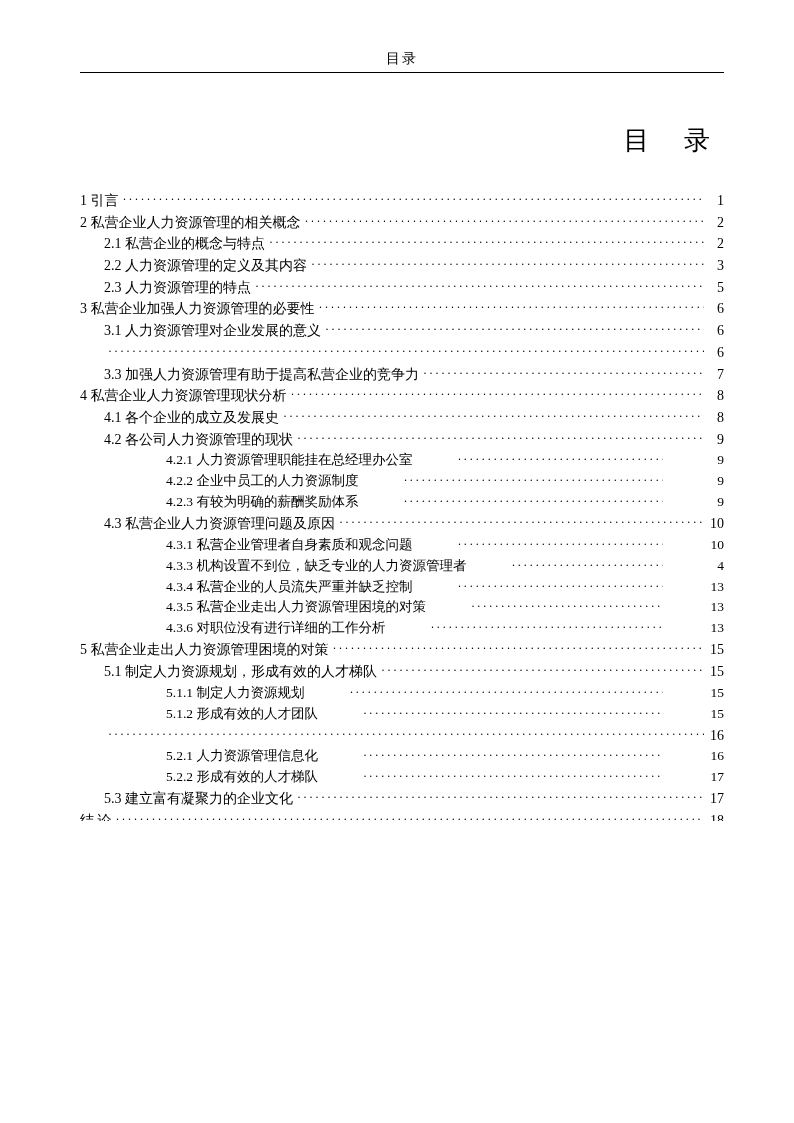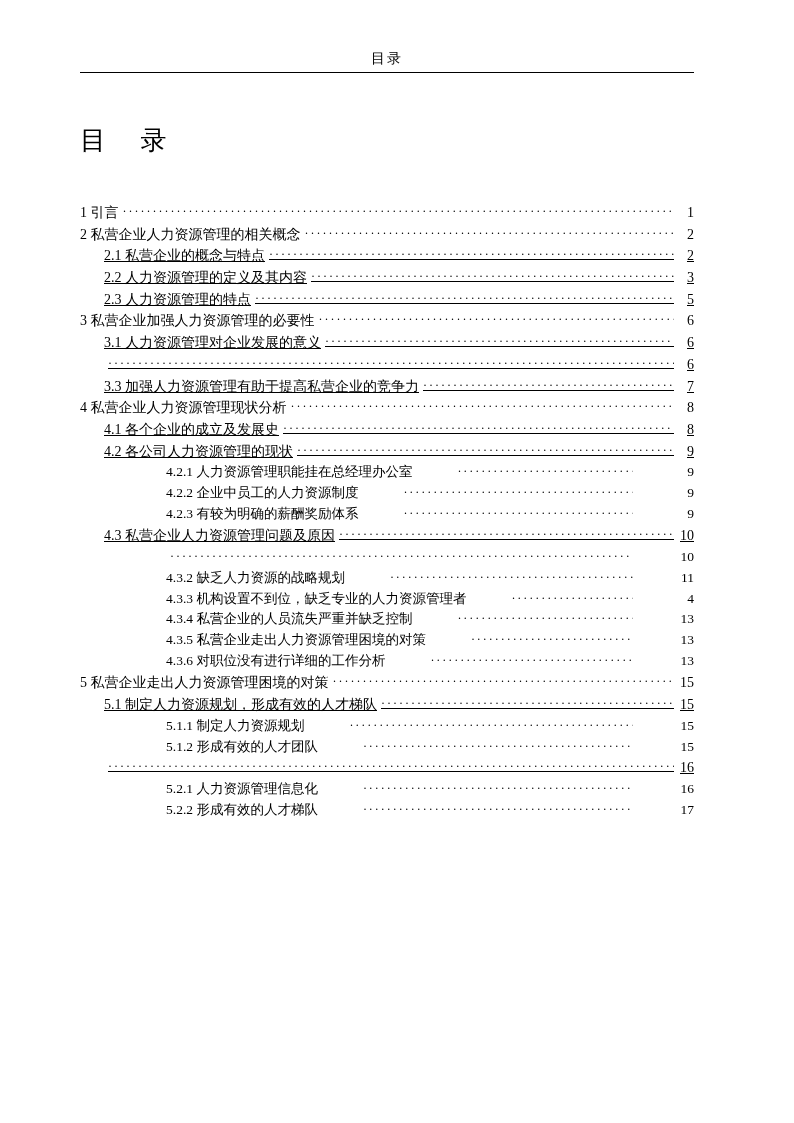--- a/index.html
+++ b/index.html
@@ -6,38 +6,38 @@
     margin: 0;
     padding: 0;
     font-family: "SimSun", "宋体", serif;
     background: #fff;
     color: #000;
   }
   .page {
     width: 794px;
     height: 821px;
     box-sizing: border-box;
-    padding: 50px 100px 60px 80px;
+    padding: 50px 70px 60px 80px;
     position: relative;
   }
   .header-label {
     text-align: center;
     font-size: 14px;
     margin-bottom: 4px;
     letter-spacing: 2px;
   }
   .header-rule {
     border-bottom: 1px solid #000;
     margin-bottom: 50px;
   }
   .title {
-    text-align: left;
+    text-align: right;
     font-size: 26px;
     letter-spacing: 14px;
-    margin-bottom: 44px;
+    margin-bottom: 32px;
     font-weight: normal;
   }
   .toc {
     font-size: 14px;
     line-height: 1.55;
   }
   .toc-row {
     display: flex;
     align-items: flex-start;
     white-space: nowrap;
@@ -54,21 +54,21 @@
     letter-spacing: 2px;
   }
   .leader::before {
     content: "····································································································································································································································································";
   }
   .page-num {
     flex: 0 0 auto;
     text-align: right;
     min-width: 16px;
   }
-  .ind1 { padding-left: 24px; text-decoration: underline; }
+  .ind1 { padding-left: 24px; }
   .ind2 { padding-left: 86px; font-family: "KaiTi","楷体","SimSun",serif; font-size: 13.5px; gap: 41px; }
 </style>
 </head>
 <body>
 
 <div class="page">
   <div class="header-label">目录</div>
   <div class="header-rule"></div>
   <div class="title">目  录</div>
   <div class="toc" id="toc">
@@ -145,29 +145,25 @@
         <span class="toc-label">4.2.3 有较为明确的薪酬奖励体系</span>
         <span class="leader"></span>
         <span class="page-num">9</span>
       </div>
       <div class="toc-row ind1">
         <span class="toc-label">4.3 私营企业人力资源管理问题及原因</span>
         <span class="leader"></span>
         <span class="page-num">10</span>
       </div>
       <div class="toc-row ind2">
+        <span class="toc-label">4.3.1 私营企业管理者自身素质和观念问题</span>
         <span class="leader"></span>
         <span class="page-num">10</span>
       </div>
       <div class="toc-row ind2">
-        <span class="toc-label">4.3.2 缺乏人力资源的战略规划</span>
-        <span class="leader"></span>
-        <span class="page-num">11</span>
-      </div>
-      <div class="toc-row ind2">
         <span class="toc-label">4.3.3 机构设置不到位，缺乏专业的人力资源管理者</span>
         <span class="leader"></span>
         <span class="page-num">4</span>
       </div>
       <div class="toc-row ind2">
         <span class="toc-label">4.3.4 私营企业的人员流失严重并缺乏控制</span>
         <span class="leader"></span>
         <span class="page-num">13</span>
       </div>
       <div class="toc-row ind2">
@@ -208,20 +204,21 @@
         <span class="toc-label">5.2.1 人力资源管理信息化</span>
         <span class="leader"></span>
         <span class="page-num">16</span>
       </div>
       <div class="toc-row ind2">
         <span class="toc-label">5.2.2 形成有效的人才梯队</span>
         <span class="leader"></span>
         <span class="page-num">17</span>
       </div>
       <div class="toc-row ind1">
+        <span class="toc-label">5.3 建立富有凝聚力的企业文化</span>
         <span class="leader"></span>
         <span class="page-num">17</span>
       </div>
       <div class="toc-row">
         <span class="toc-label">结  论</span>
         <span class="leader"></span>
         <span class="page-num">18</span>
       </div>
       <div class="toc-row">
         <span class="toc-label">参考文献</span>

